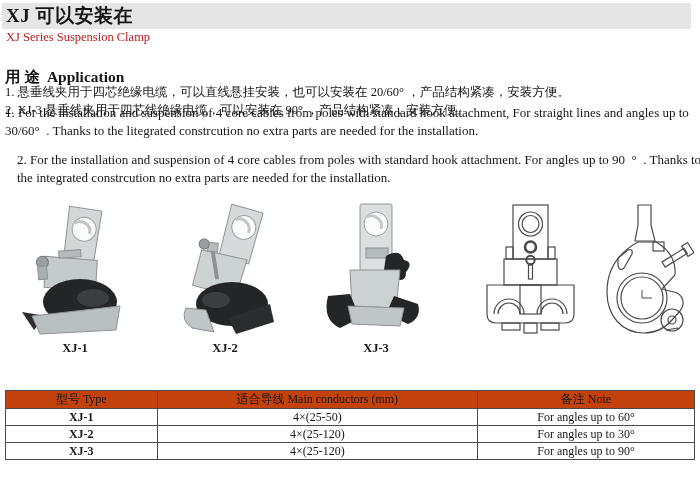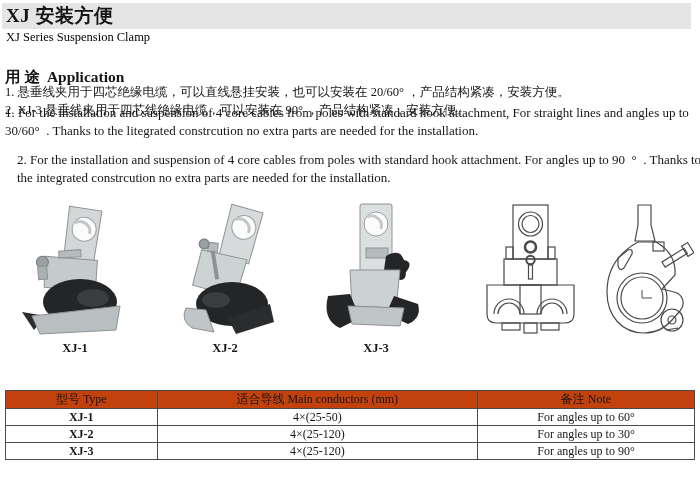--- a/index.html
+++ b/index.html
@@ -4,21 +4,21 @@
 <style>
   html,body{margin:0;padding:0;background:#fff;}
   #page{
     position:relative;width:700px;height:486px;background:#ffffff;
     font-family:"Liberation Serif","DejaVu Serif",serif;color:#161616;
     overflow:hidden;
   }
   
   .title-bar{position:absolute;left:2px;top:3px;width:689px;height:26px;background:#e5e5e5;}
   .page-title{position:absolute;left:6px;top:3px;font-size:19px;font-weight:bold;letter-spacing:.5px;line-height:26px;white-space:nowrap;}
-  .page-subtitle{position:absolute;left:6px;top:30px;font-size:12.5px;color:#000000;white-space:nowrap;}
+  .page-subtitle{position:absolute;left:6px;top:30px;font-size:12.5px;color:#b91c1c;white-space:nowrap;}
   
   .sec-heading{position:absolute;left:5px;font-size:15.5px;font-weight:bold;white-space:nowrap;}
   .sec-heading .en{margin-left:7px;}
   
   .cn-lines{position:absolute;left:5px;top:83px;width:692px;font-size:12.5px;line-height:18px;}
   .en-para{position:absolute;left:5px;width:690px;font-size:13px;line-height:17.5px;white-space:pre-wrap;}
   
   .figure{position:absolute;top:200px;}
   .figure svg{display:block;}
   .fig-label{position:absolute;top:341px;font-size:12.5px;font-weight:bold;text-align:center;}
@@ -36,21 +36,21 @@
   .col-type{width:22%;}
   .col-cond{width:46.5%;}
   .col-note{width:31.5%;}
 </style>
 </head>
 <body>
 
 <div id="page">
 
   <div class="title-bar"></div>
-  <div class="page-title">XJ 安装方便</div>
+  <div class="page-title">XJ 可以安装在</div>
   <div class="page-subtitle">XJ Series Suspension Clamp</div>
 
   <div class="sec-heading" style="top:67px;">
     <span>用 途</span><span class="en">Application</span>
   </div>
 
   <div class="cn-lines">
     <div>1. 悬垂线夹用于四芯绝缘电缆，可以直线悬挂安装，也可以安装在 20/60° ，产品结构紧凑，安装方便。</div>
     <div>2. XJ-3 悬垂线夹用于四芯线绝缘电缆，可以安装在 90° ，产品结构紧凑，安装方便。</div>
   </div>

